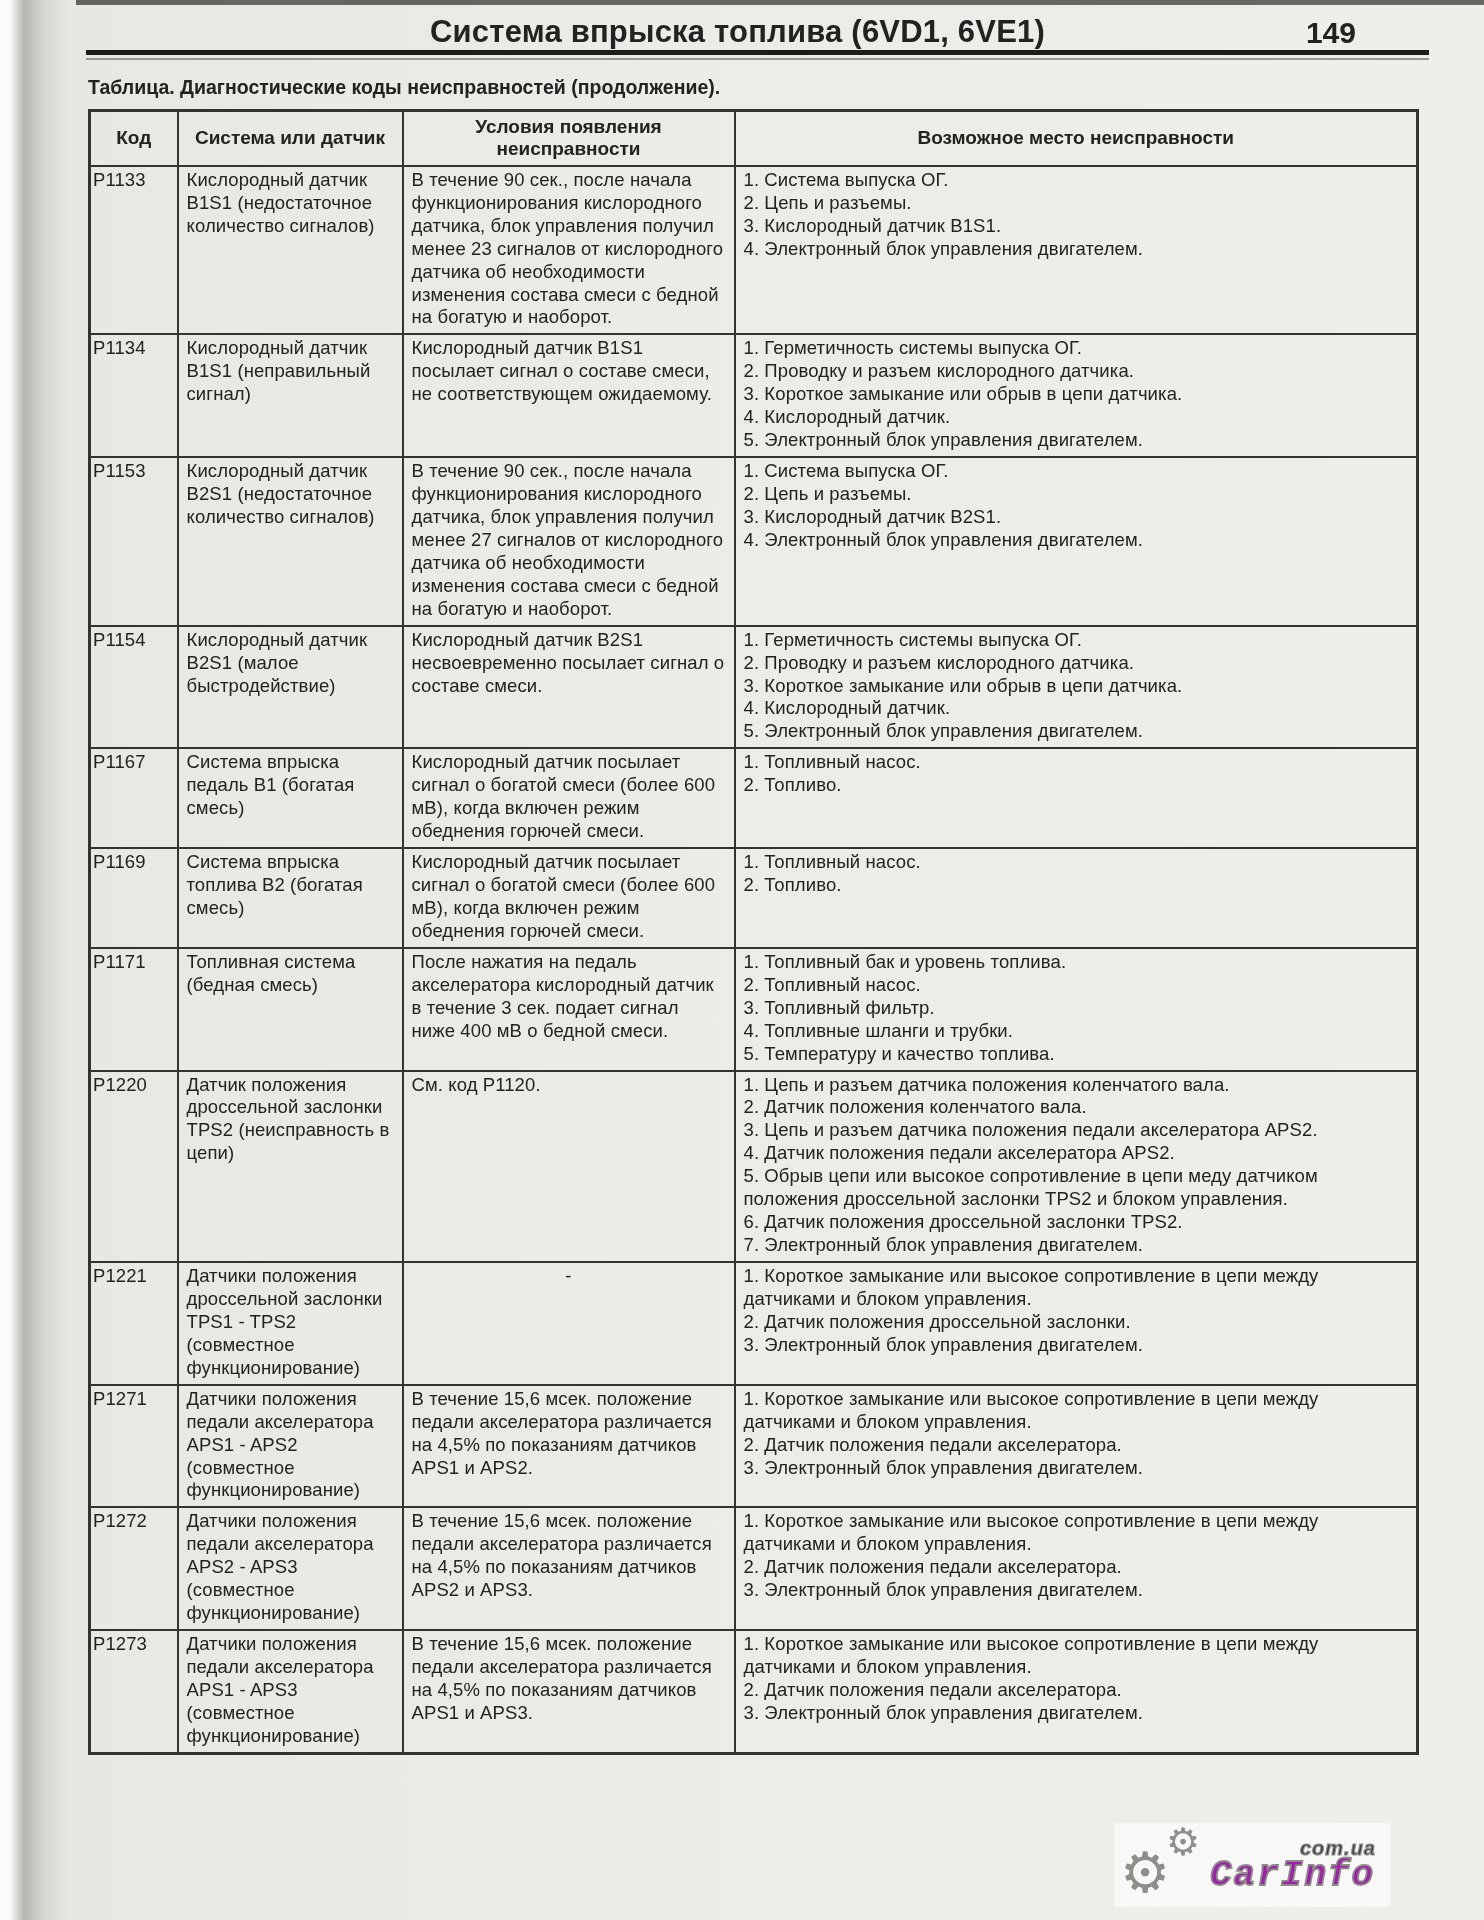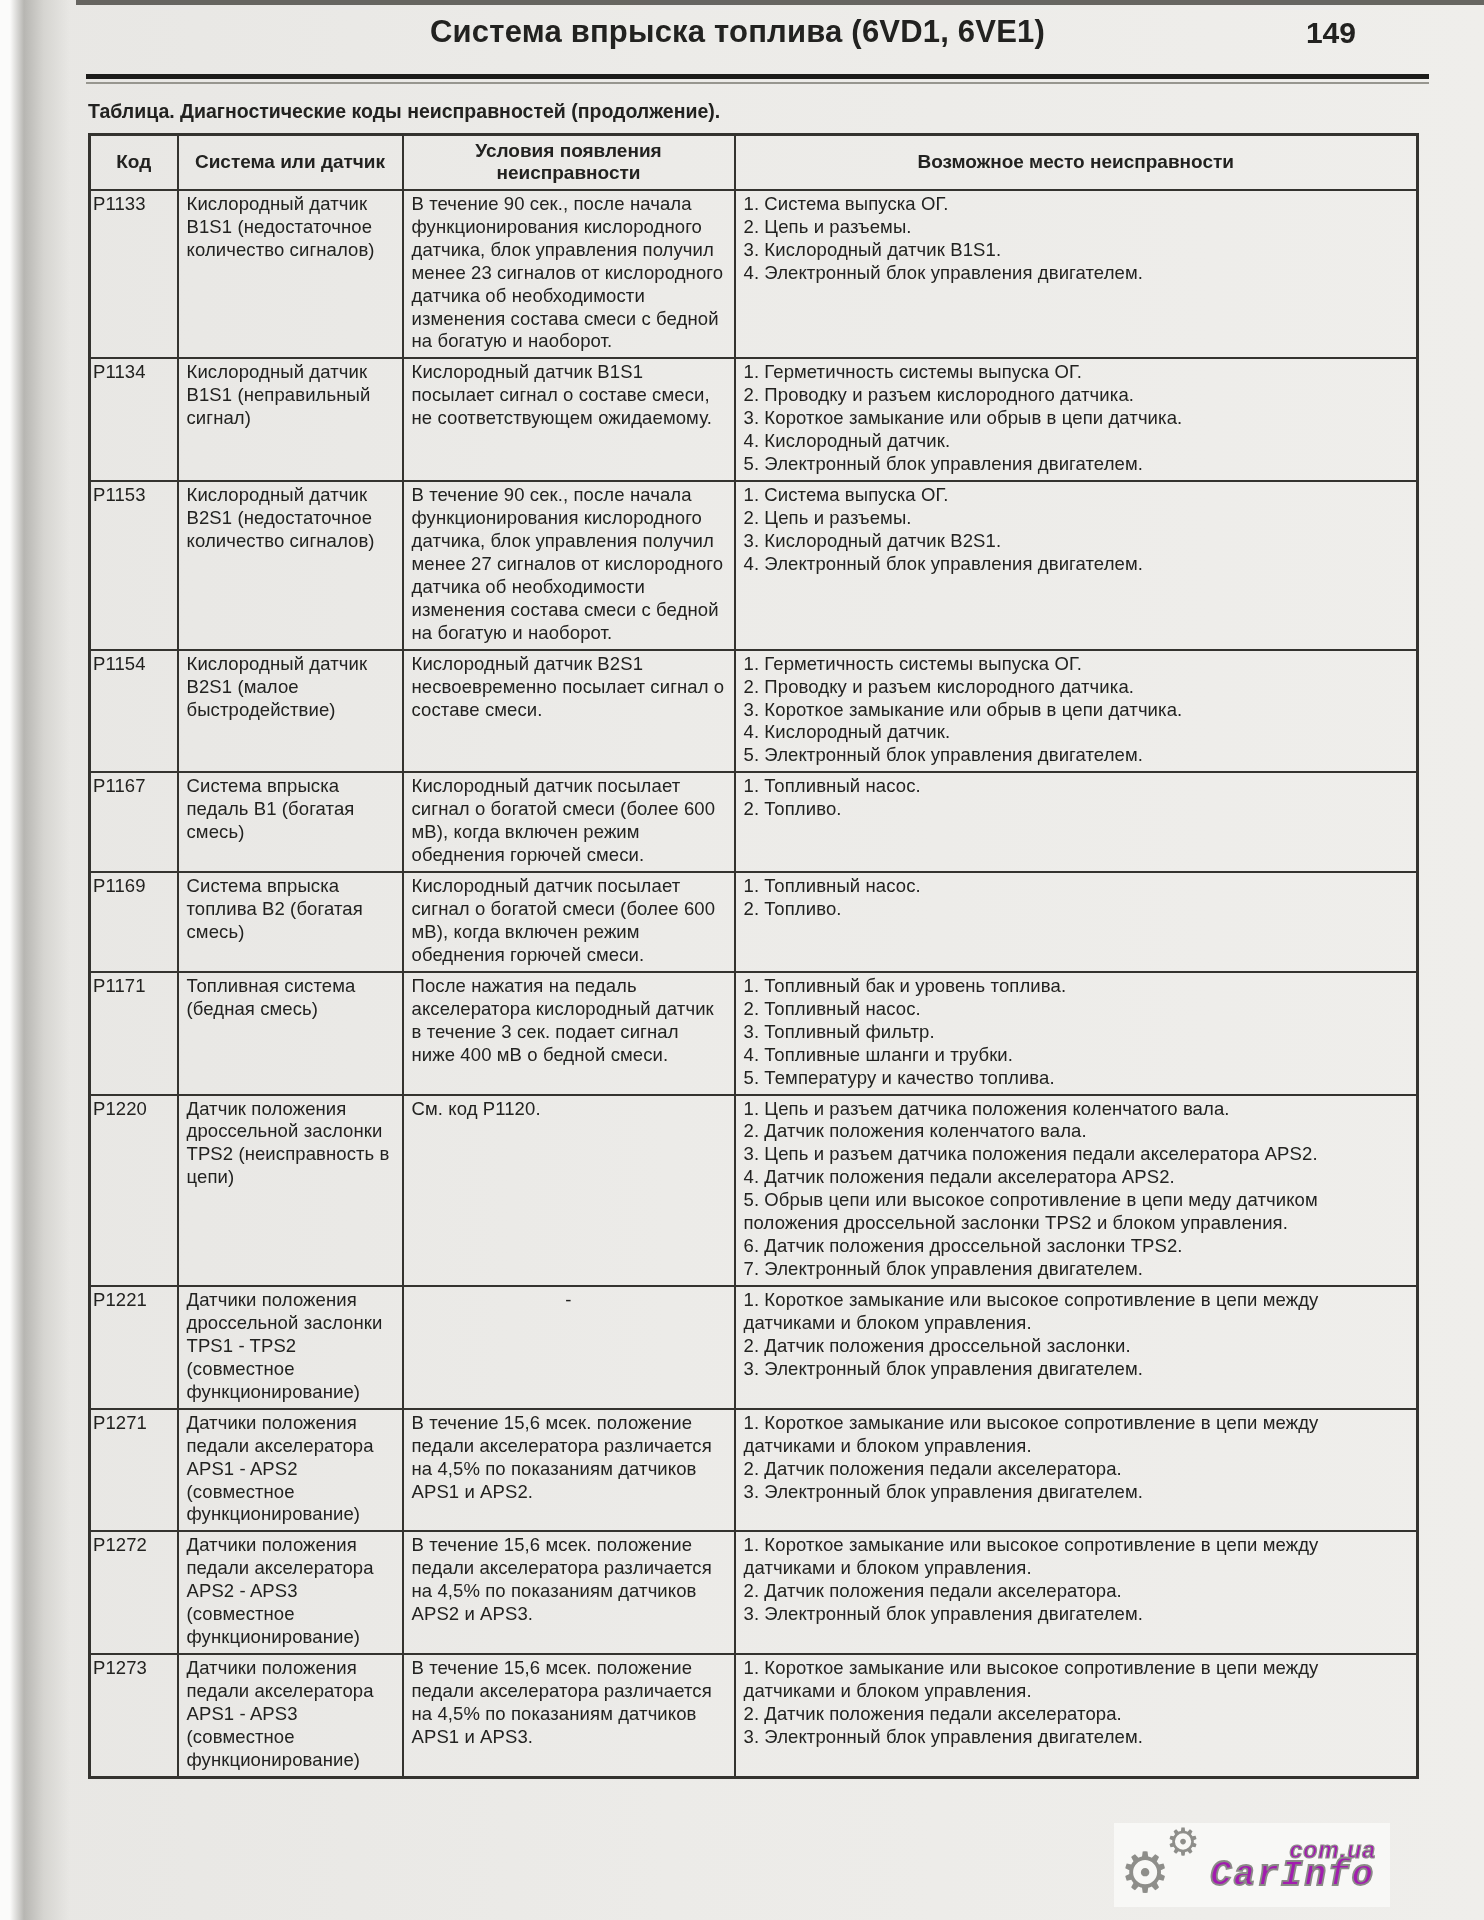--- a/index.html
+++ b/index.html
@@ -15,21 +15,21 @@
     position:absolute;left:0;top:0;width:70px;height:100%;
     background:linear-gradient(90deg,#fbfbfa 0,#fbfbfa 10px,#b7b6b2 24px,#d6d5d1 44px,rgba(236,235,232,0) 70px);
     pointer-events:none;
   }
   .scan-bar-top{
     position:absolute;left:76px;top:0;right:0;height:5px;
     background:#45443f;opacity:.8;
   }
   .page-head{
     position:relative;
-    padding-top:24px;
+    padding-top:0;
     height:44px;
   }
   .page-title{
     position:absolute;left:430px;top:14px;
     font-size:31px;font-weight:bold;letter-spacing:.2px;
     margin:0;
   }
   .page-number{
     position:absolute;right:128px;top:16px;
     font-size:30px;font-weight:bold;
@@ -74,23 +74,23 @@
     position:absolute;right:94px;bottom:13px;
     width:276px;height:84px;
     background:#f8f8f6;
     color:#8e8e8a;
   }
   .gear{position:absolute;line-height:1;color:#8e8e8a;}
   .gear-big{left:6px;top:22px;font-size:56px;}
   .gear-small{left:52px;top:0px;font-size:38px;}
   .logo-domain{
     position:absolute;right:14px;top:14px;
-    font-size:23px;font-weight:bold;font-style:italic;
+    font-size:20px;font-weight:bold;font-style:italic;
     letter-spacing:1px;
-    color:#a21caf;-webkit-text-stroke:1.2px #8e8e8a;
+    color:#404040;-webkit-text-stroke:1.2px #8e8e8a;
   }
   .logo-brand{
     position:absolute;left:96px;top:32px;
     font-size:36px;font-weight:bold;font-style:italic;
     letter-spacing:2px;
     color:#a21caf;font-family:Liberation Mono, monospace;-webkit-text-stroke:1.8px #8a8a86;
   }
 </style>
 </head>
 <body>

